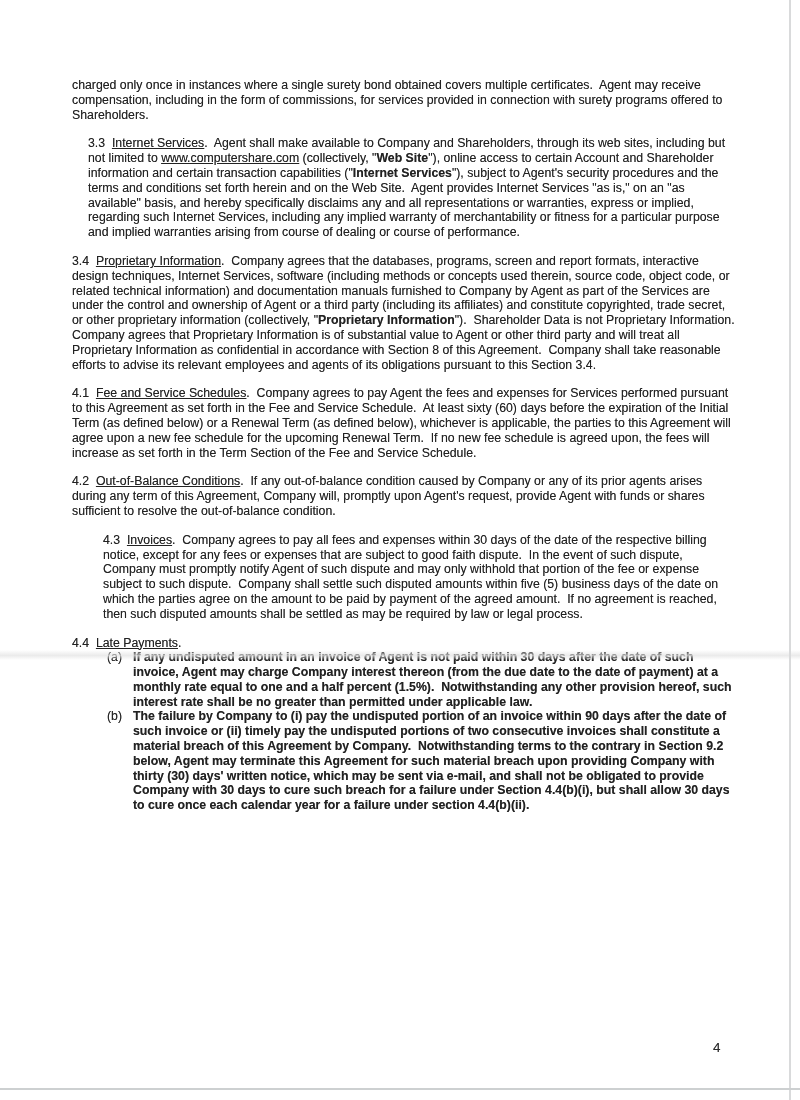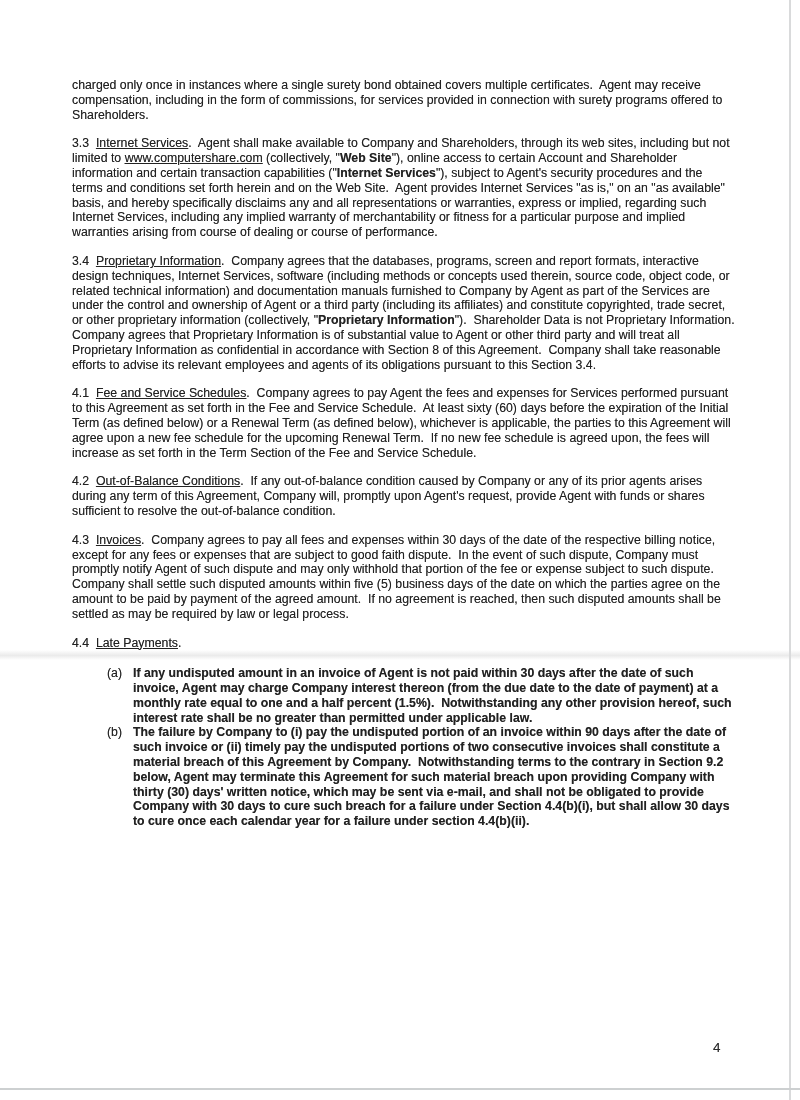--- a/index.html
+++ b/index.html
@@ -30,23 +30,23 @@
   .heading {
     font-weight: bold;
     font-size: 12.9px;
     margin-top: 2px;
     margin-bottom: 16px;
     white-space: pre-wrap;
     letter-spacing: 0.2px;
   }
   .b { font-weight: bold; }
   .u { text-decoration: underline; }
-  [data-name="section-3-3"] { margin-top: 8px; }
-  [data-name="section-4-3"] { margin-top: 12px; }
-  .list .intro { margin-bottom: 16px; }
+  [data-name="section-3-3"] { margin-top: 8px; margin-left: 16px; }
+  [data-name="section-4-3"] { margin-top: 12px; margin-left: 31px; }
+  .list .intro { margin-bottom: 0; }
   .list-item {
     display: flex;
     padding-left: 35px;
   }
   .li-label {
     flex: none;
     width: 26px;
     white-space: pre;
   }
   .li-text {

